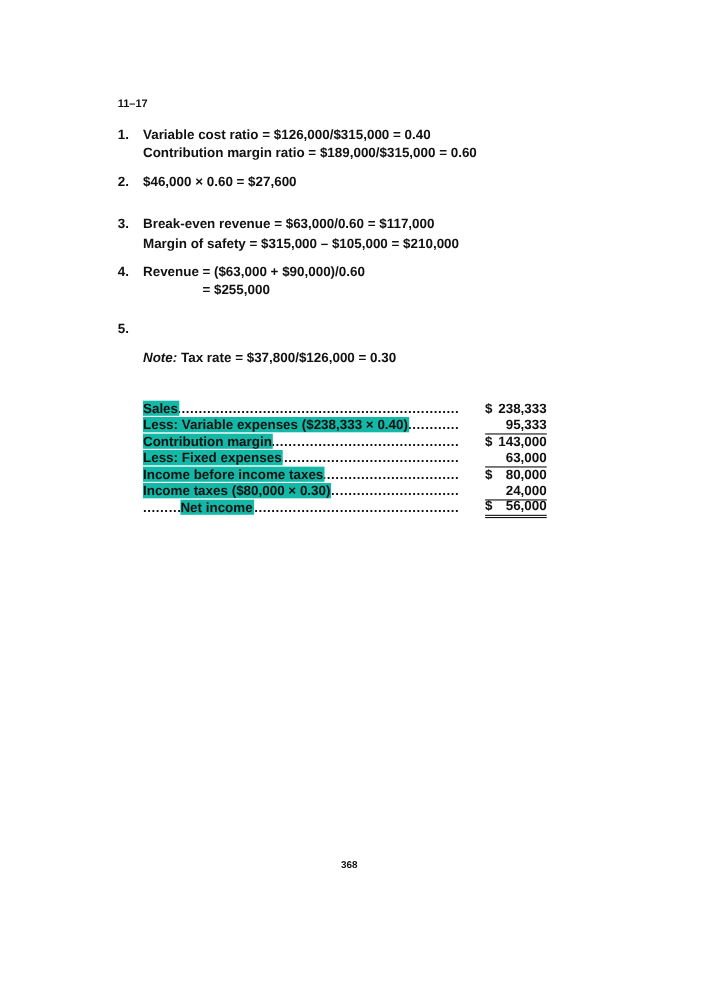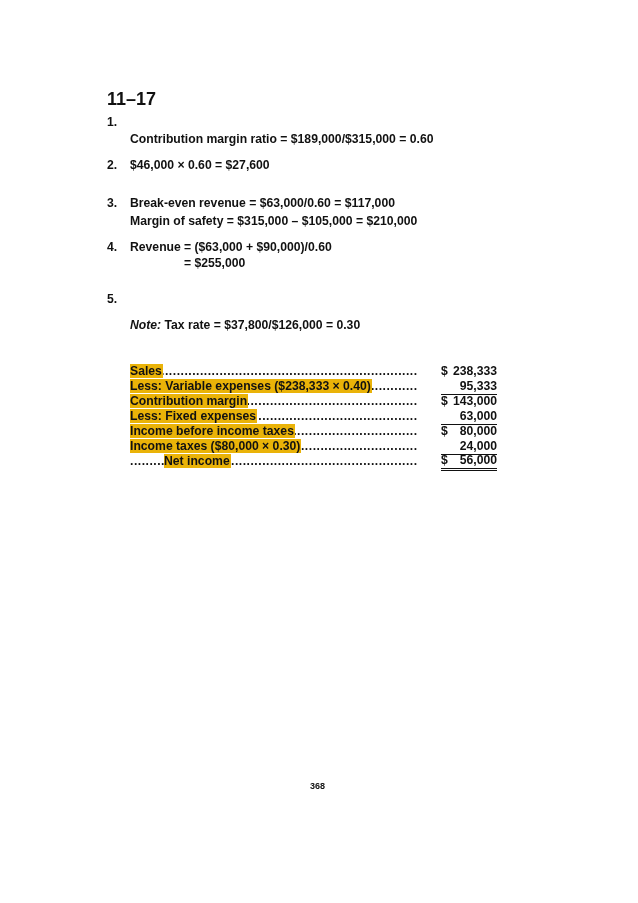--- a/index.html
+++ b/index.html
@@ -16,21 +16,21 @@
       font-weight: bold;
       color: #111111;
       font-size: 12.2px;
     }
     .page {
       position: absolute;
       left: 0; top: 0;
       width: 638px; height: 903px;
     }
     .abs { position: absolute; white-space: nowrap; }
-    .heading { left: 107px; top: 89px; font-size: 18px; }
+    .heading { left: 107px; top: 89px; font-size: 10px; }
     .num { left: 107px; }
     .txt { left: 130px; }
     .note-label { font-style: italic; }
     .rev-eq { left: 184px; }
 
     .stmt {
       position: absolute;
       left: 130px;
       top: 364px;
       width: 367px;
@@ -41,21 +41,21 @@
       line-height: 15px;
       align-items: center;
     }
     .stmt-label {
       width: 288px;
       overflow: hidden;
       white-space: nowrap;
       position: relative;
     }
     .stmt-label .lbl {
-      background: #eab308;
+      background: #14b8a6;
       padding-right: 1px;
       position: relative;
       z-index: 1;
     }
     .stmt-label .dots {
       position: absolute;
       left: 0; right: 0;
       top: 0;
       white-space: nowrap;
       overflow: hidden;
@@ -84,20 +84,21 @@
     }
   </style>
 </head>
 <body>
 
 <div class="page">
 
   <div class="abs heading">11–17</div>
 
   <div class="abs num" style="top:115px">1.</div>
+  <div class="abs txt" style="top:115px">Variable cost ratio = $126,000/$315,000 = 0.40</div>
   <div class="abs txt" style="top:132px">Contribution margin ratio = $189,000/$315,000 = 0.60</div>
 
   <div class="abs num" style="top:158px">2.</div>
   <div class="abs txt" style="top:158px">$46,000 × 0.60 = $27,600</div>
 
   <div class="abs num" style="top:196px">3.</div>
   <div class="abs txt" style="top:196px">Break-even revenue = $63,000/0.60 = $117,000</div>
   <div class="abs txt" style="top:214px">Margin of safety = $315,000 – $105,000 = $210,000</div>
 
   <div class="abs num" style="top:240px">4.</div>

